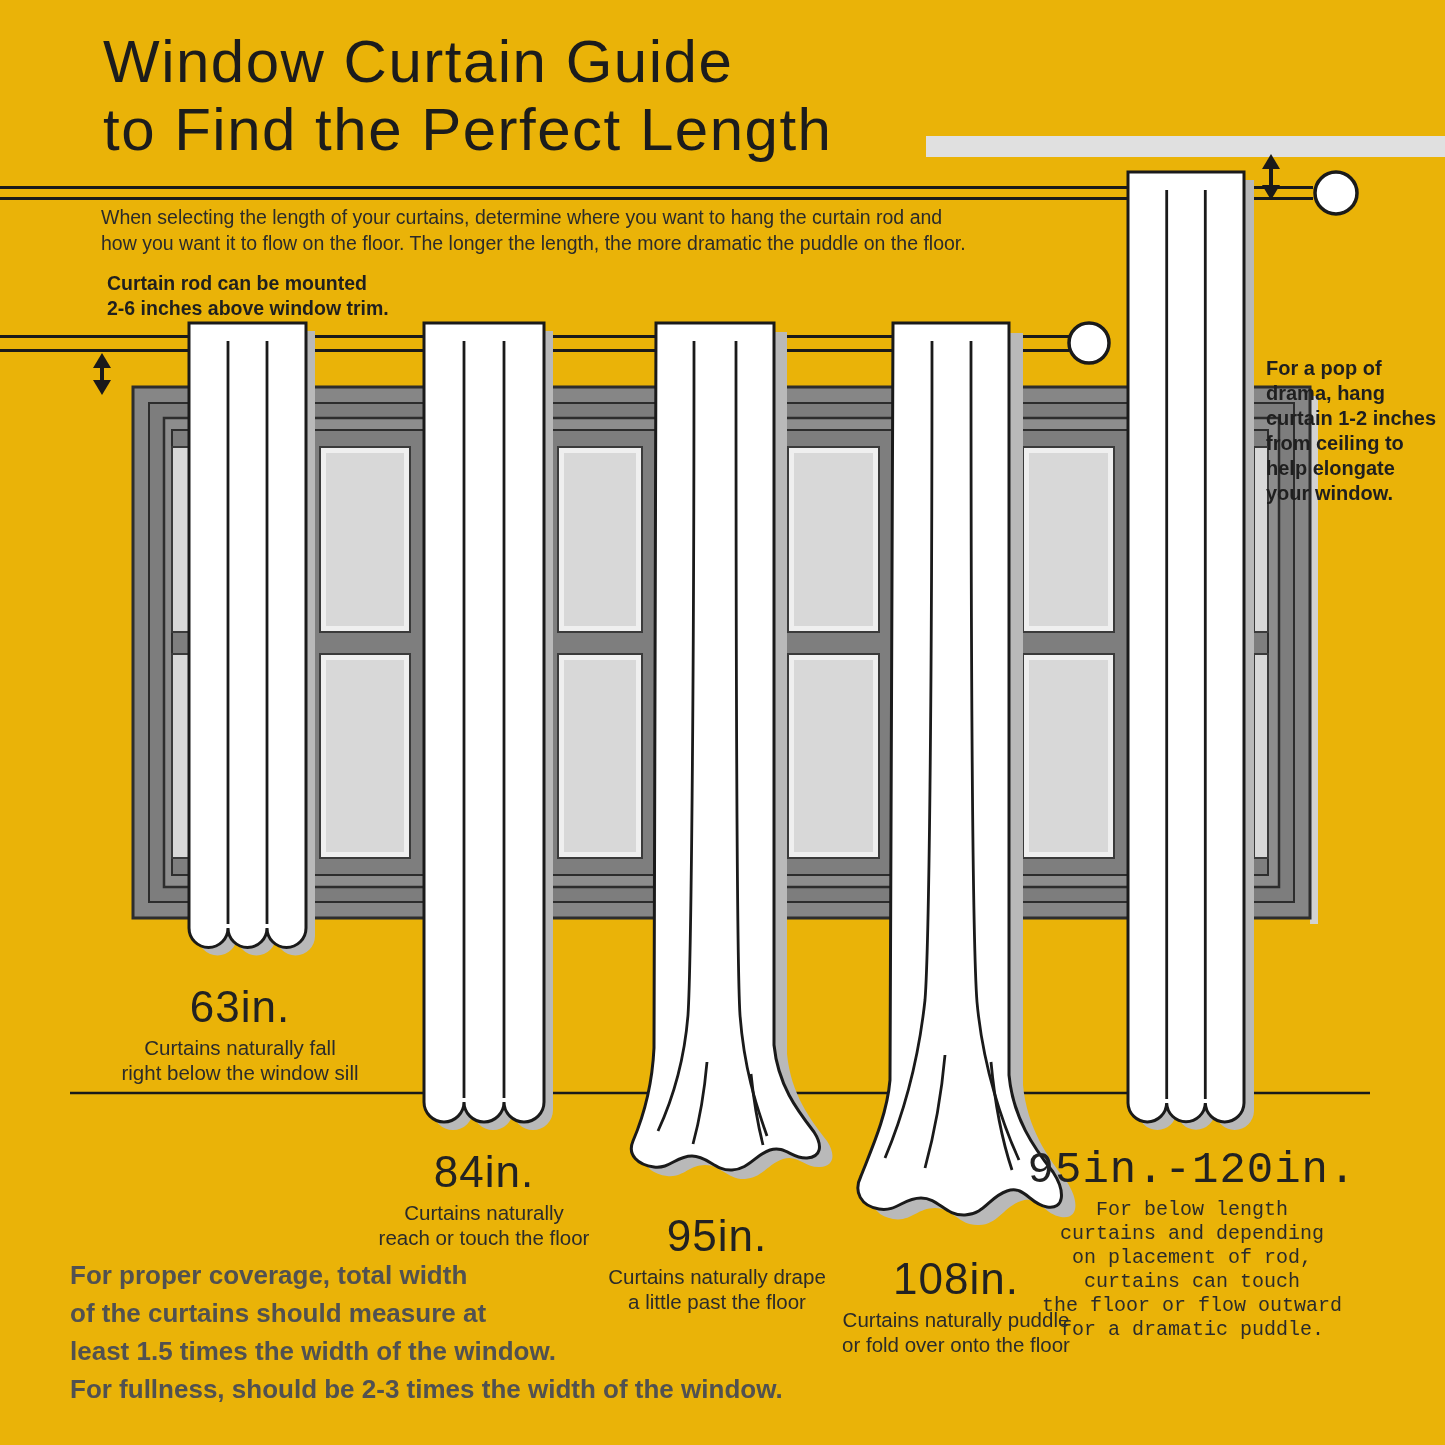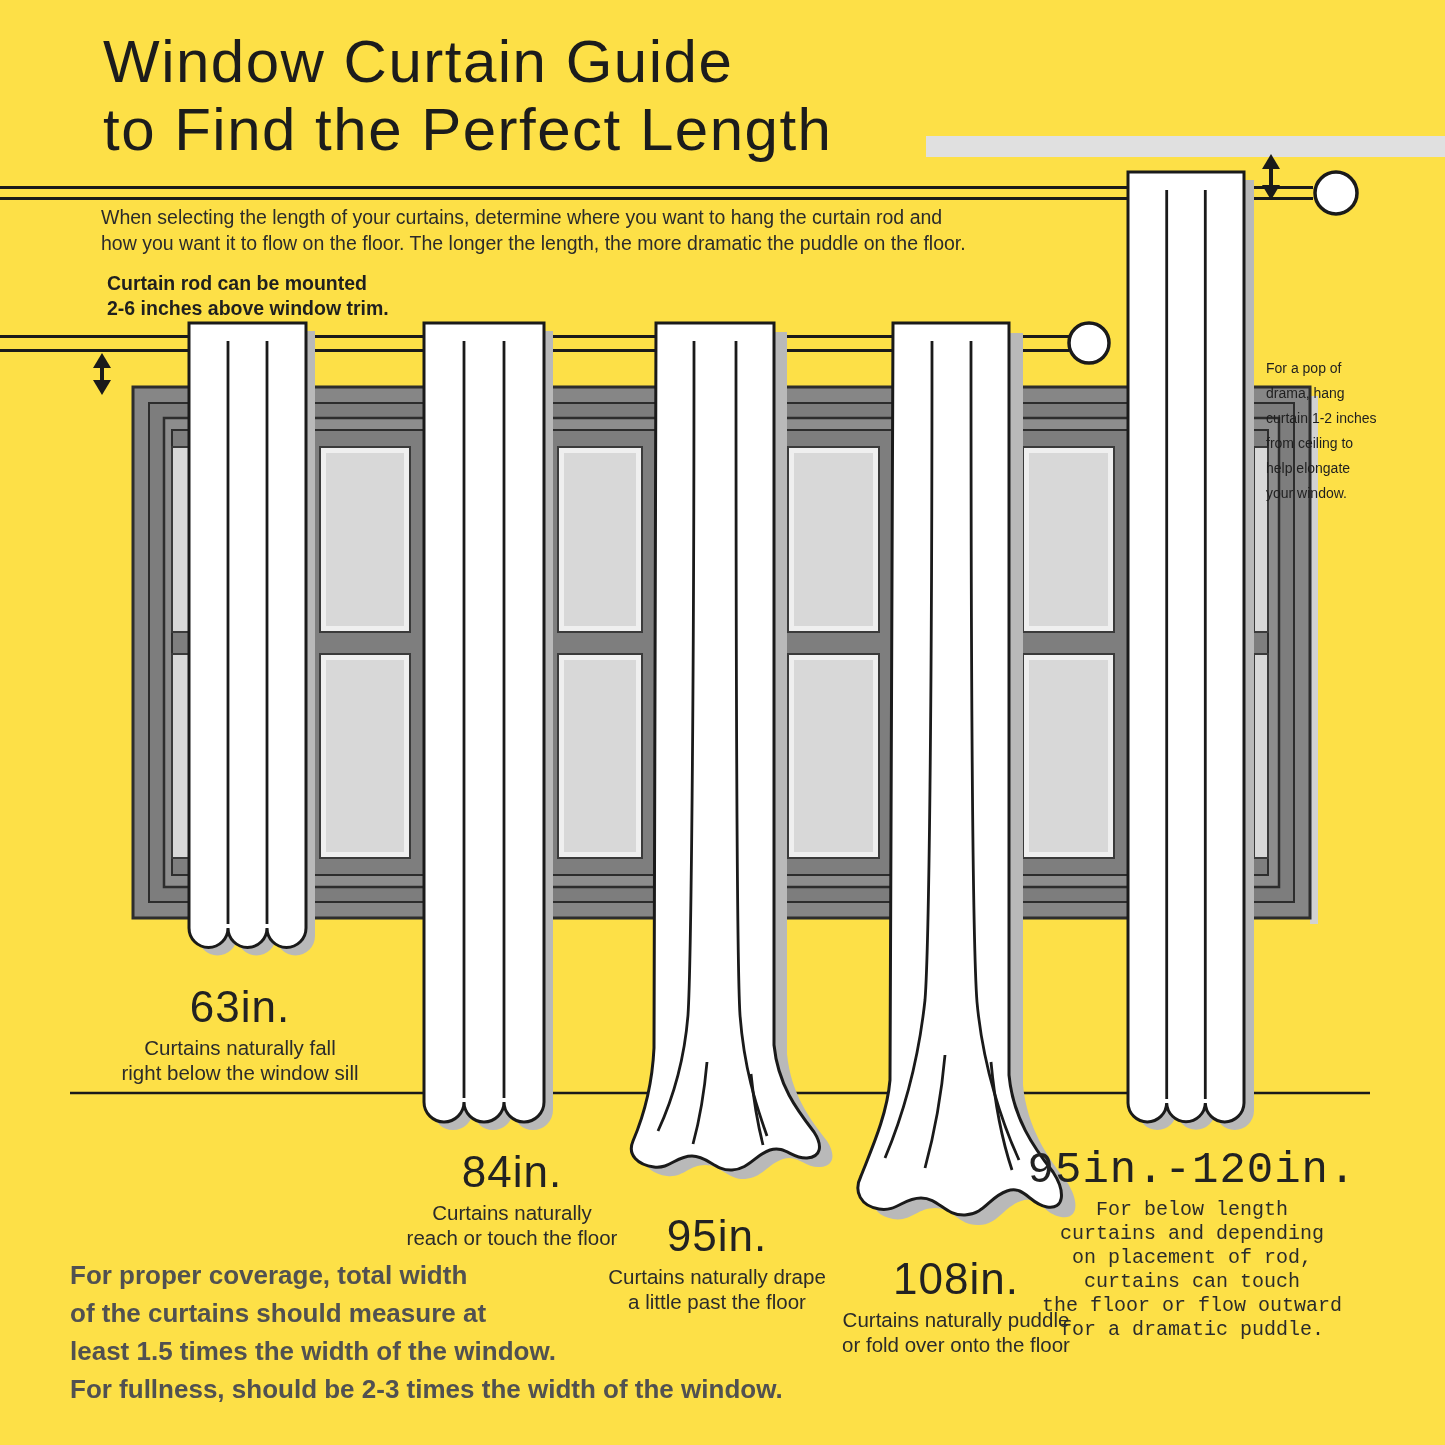--- a/index.html
+++ b/index.html
@@ -1,29 +1,29 @@
 <!DOCTYPE html>
 <html><head>
 <meta charset="utf-8">
 <style>
   html,body{margin:0;padding:0;background:#ffffff;}
   .stage{
     position:relative;width:1445px;height:1445px;overflow:hidden;
-    background:#fde047;font-family:"Liberation Sans","DejaVu Sans",sans-serif;
+    background:#eab308;font-family:"Liberation Sans","DejaVu Sans",sans-serif;
     color:#1e1e1e;
   }
   .stage svg{position:absolute;left:0;top:0;}
   .txt{position:absolute;white-space:pre-line;}
   .title{
     left:103px;top:28px;font-size:60px;line-height:68px;
     letter-spacing:1.5px;color:#1c1c1c;font-weight:400;
   }
   .intro{left:101px;top:204px;font-size:19.5px;line-height:26px;color:#2b2b2b;}
   .rod-note{left:107px;top:271px;font-size:19.5px;line-height:25px;font-weight:bold;color:#1f1f1f;}
-  .ceiling-note{left:1266px;top:356px;font-size:14px;line-height:25px;font-weight:normal;color:#1f1f1f;}
+  .ceiling-note{left:1266px;top:356px;font-size:20px;line-height:25px;font-weight:bold;color:#1f1f1f;}
   .curtain-label{position:absolute;text-align:center;transform:translateX(-50%);}
   .len{font-size:44px;letter-spacing:1px;color:#222;line-height:48px;}
   .desc{font-size:20.5px;line-height:25px;color:#2b2b2b;margin-top:4px;white-space:pre-line;}
   .desc.tight{font-size:20px;line-height:24px;}
   .footer-note{left:70px;top:1256px;font-size:26px;line-height:38px;font-weight:bold;color:#515151;}
 </style>
 </head>
 <body>
 
 <div class="stage">
@@ -162,21 +162,21 @@
 from ceiling to
 help elongate
 your window.</div>
 
   <div class="curtain-label" style="left:240px;top:983px;">
     <div class="len">63in.</div>
     <div class="desc">Curtains naturally fall
 right below the window sill</div>
   </div>
 
-  <div class="curtain-label" style="left:484px;top:1148px;margin-left:28px;">
+  <div class="curtain-label" style="left:484px;top:1148px;">
     <div class="len">84in.</div>
     <div class="desc">Curtains naturally
 reach or touch the floor</div>
   </div>
 
   <div class="curtain-label" style="left:717px;top:1212px;">
     <div class="len">95in.</div>
     <div class="desc">Curtains naturally drape
 a little past the floor</div>
   </div>

